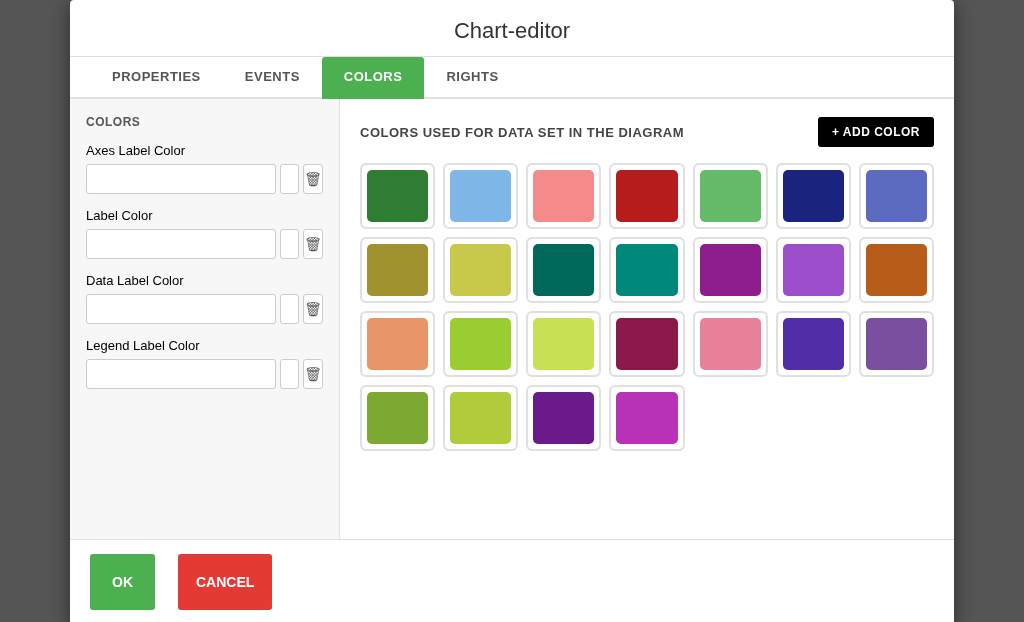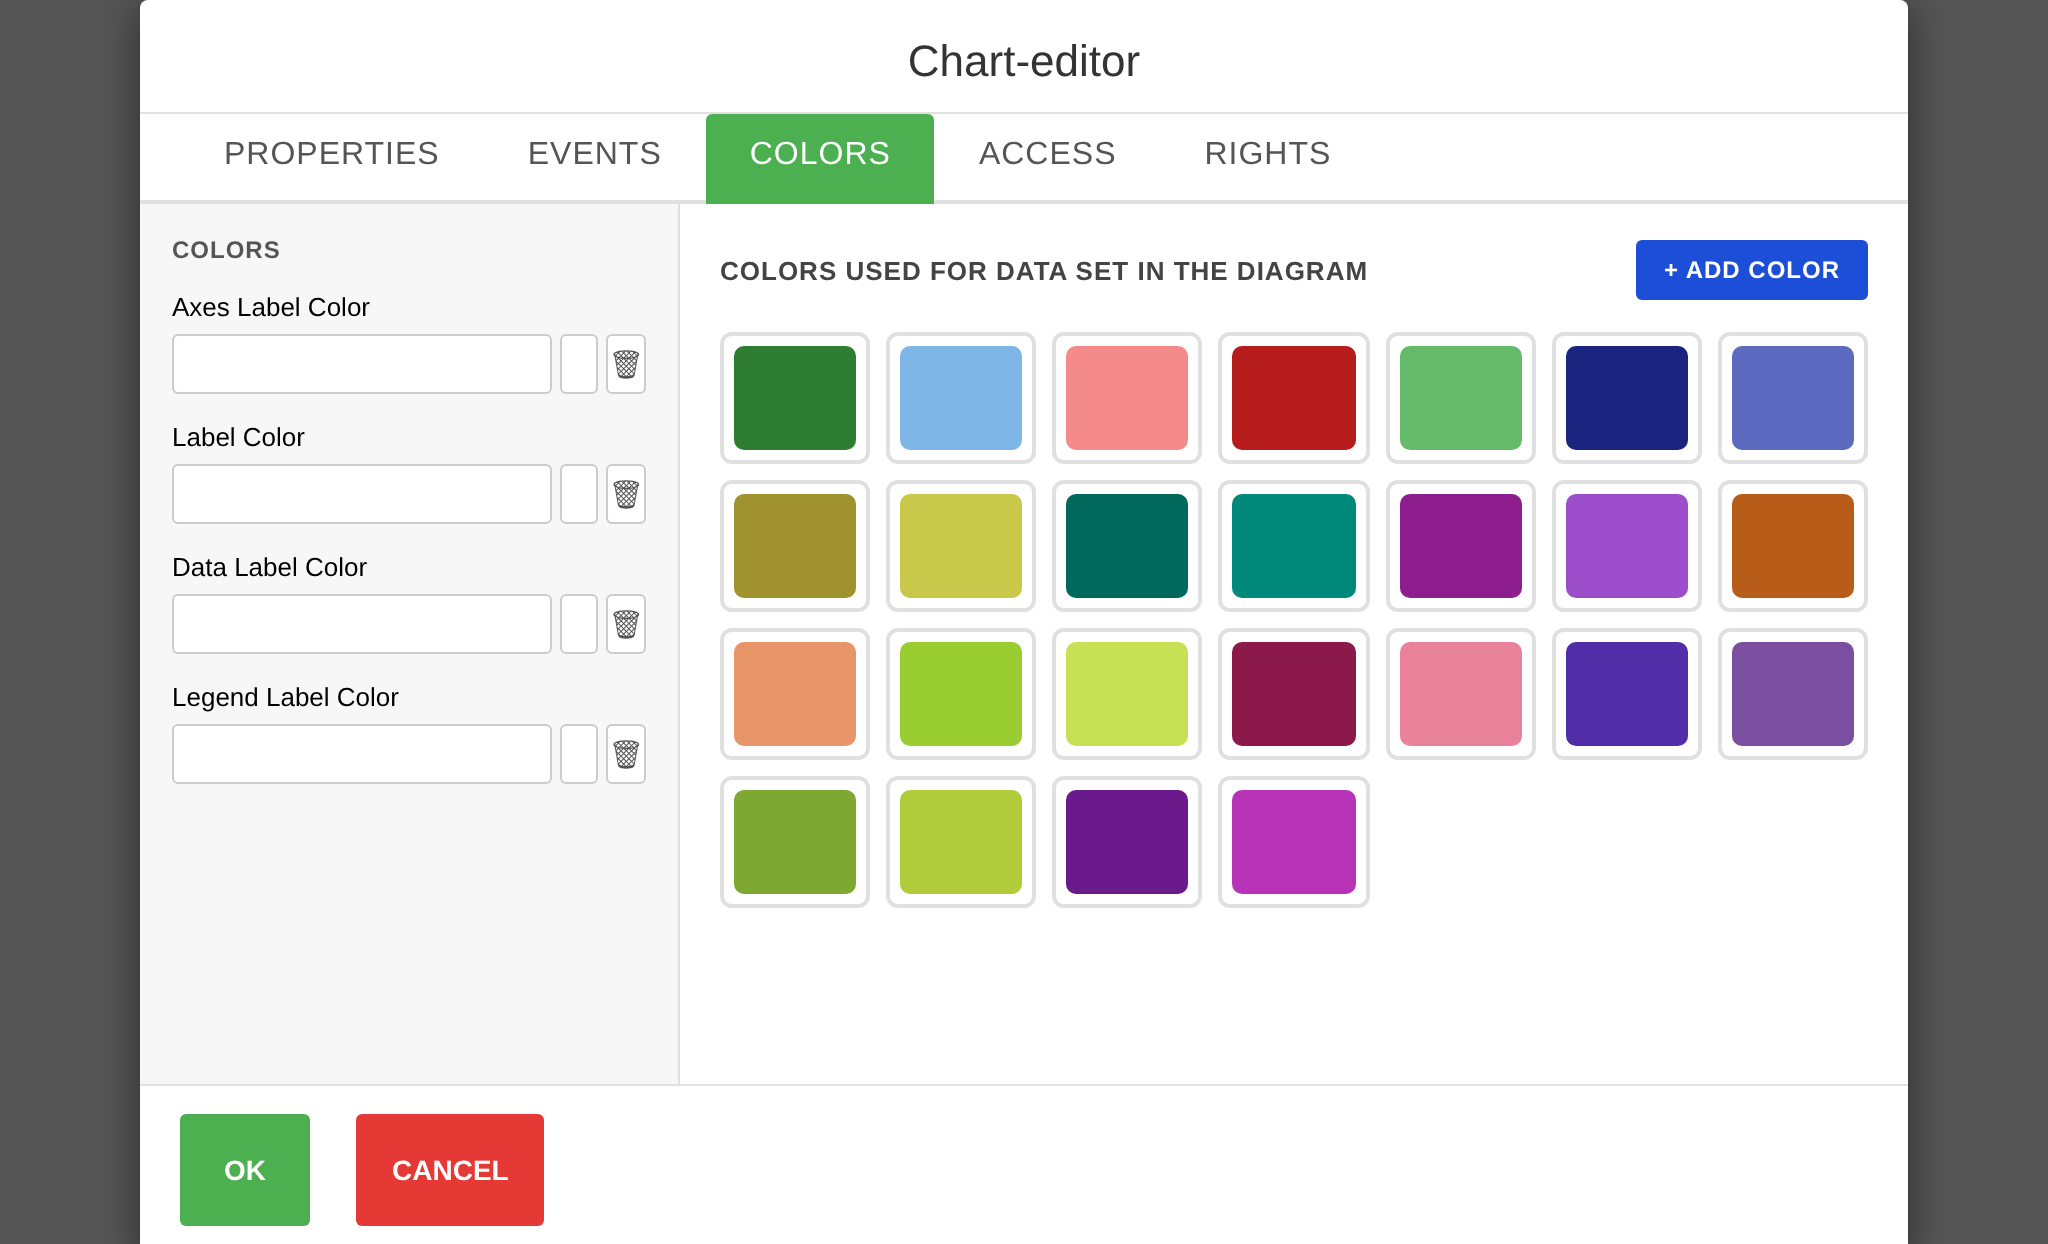--- a/index.html
+++ b/index.html
@@ -29,22 +29,22 @@
       border-bottom: 1px solid #e0e0e0;
     }
     .tabs {
       display: flex;
       border-bottom: 2px solid #e0e0e0;
       padding: 0 20px;
       background: #fff;
     }
     .tab {
       padding: 12px 22px;
-      font-size: 16px;
-      font-weight: 400;
+      font-size: 13px;
+      font-weight: 700;
       color: #555;
       cursor: pointer;
       border: none;
       background: none;
       text-transform: uppercase;
       letter-spacing: 0.5px;
       border-bottom: 3px solid transparent;
       margin-bottom: -2px;
     }
     .tab.active {
@@ -125,21 +125,21 @@
       margin-bottom: 16px;
     }
     .right-panel-title {
       font-size: 13px;
       font-weight: 700;
       color: #444;
       text-transform: uppercase;
       letter-spacing: 0.5px;
     }
     .add-color-btn {
-      background: #1d4ed8;
+      background: #000000;
       color: #fff;
       border: none;
       padding: 8px 14px;
       border-radius: 3px;
       font-size: 12px;
       font-weight: 700;
       cursor: pointer;
       letter-spacing: 0.5px;
     }
     .color-grid {
@@ -193,21 +193,20 @@
 <body>
 
 <div class="modal-overlay">
 
   <div class="modal-header">Chart-editor</div>
 
   <div class="tabs">
     <button class="tab">PROPERTIES</button>
     <button class="tab">EVENTS</button>
     <button class="tab active">COLORS</button>
-    <button class="tab">ACCESS</button>
     <button class="tab">RIGHTS</button>
   </div>
 
   <div class="modal-body">
 
     <div class="left-panel">
       <div class="left-panel-title">COLORS</div>
 
       <div class="color-field-label">Axes Label Color</div>
       <div class="color-input-row">

